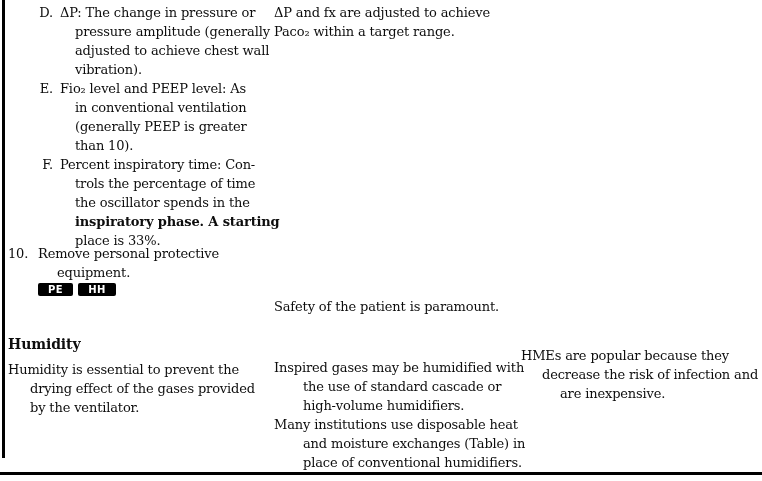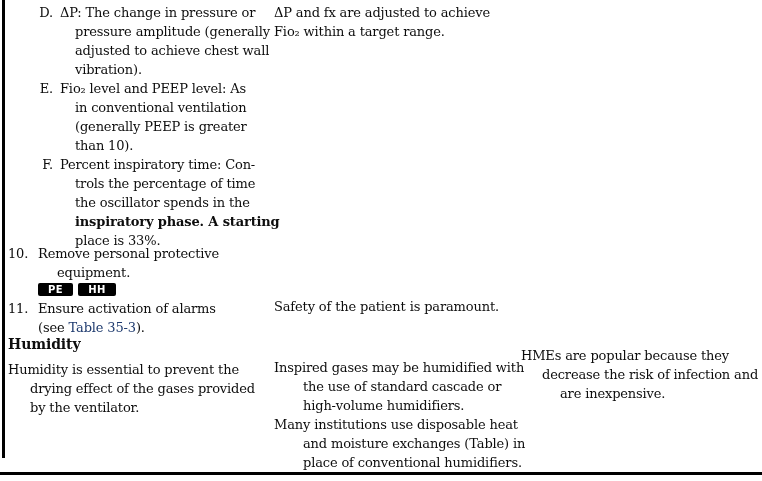--- a/index.html
+++ b/index.html
@@ -77,38 +77,33 @@
           <div class="line" style="margin-left: 15px;">place is 33%.</div>
         </div>
       </div>
     <div class="group" id="numbered">
         <div class="item item-n">
           <span class="marker marker-n">10.</span>
           <div class="line">Remove personal protective</div>
           <div class="line" style="margin-left: 19px;">equipment.</div>
           <div class="badge-row"><span class="badge">PE</span><span class="badge">HH</span></div>
         </div>
-        <div class="item item-n">
-          <span class="marker marker-n">11.</span>
-          <div class="line">Ensure activation of alarms</div>
-          <div class="line"><span>(see </span><span class="xref">Table 35-3</span><span>).</span></div>
-        </div>
       </div>
     <h3 class="group heading">Humidity</h3>
     <div class="group" id="left-para">
         <div class="line">Humidity is essential to prevent the</div>
         <div class="line" style="margin-left: 22px;">drying effect of the gases provided</div>
         <div class="line" style="margin-left: 22px;">by the ventilator.</div>
       </div>
   </div>
 
   <div class="col col-mid">
     <div class="group" id="mid-note1">
         <div class="line">ΔP and fx are adjusted to achieve</div>
-        <div class="line" style="margin-left: 0px;">Fio₂ within a target range.</div>
+        <div class="line" style="margin-left: 0px;">Paco₂ within a target range.</div>
       </div>
     <div class="group line" id="safety-note">Safety of the patient is paramount.</div>
     <div class="group" id="mid-humidity">
         <div>
           <div class="line">Inspired gases may be humidified with</div>
           <div class="line" style="margin-left: 29px;">the use of standard cascade or</div>
           <div class="line" style="margin-left: 29px;">high-volume humidifiers.</div>
         </div>
         <div>
           <div class="line">Many institutions use disposable heat</div>

